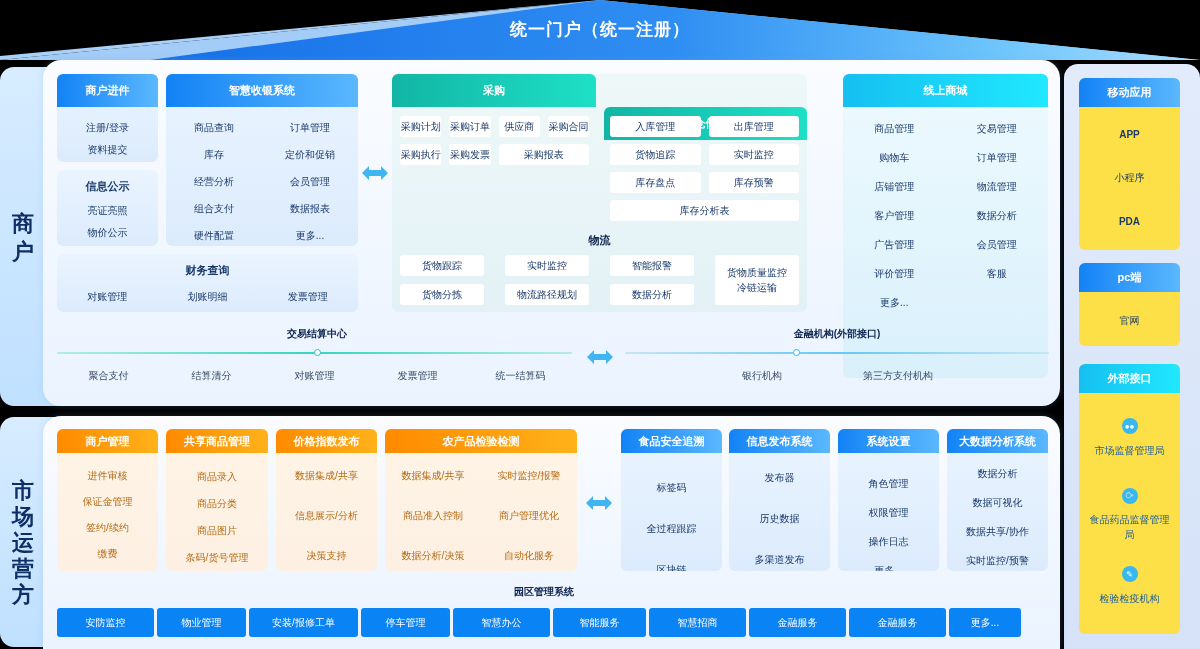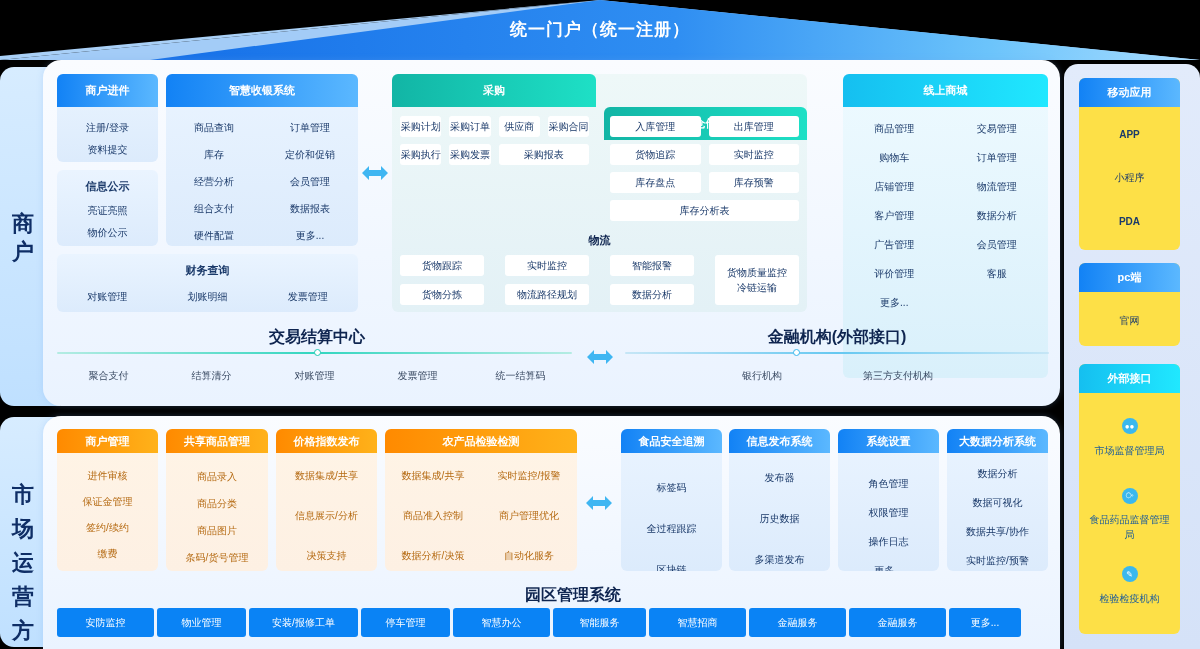--- a/index.html
+++ b/index.html
@@ -20,21 +20,21 @@
 .hdr-cyan{background:linear-gradient(90deg,#15bff0,#20e8ff)}
 .hdr-orange{background:linear-gradient(90deg,#ff8a00,#ffb21a)}
 .body-blue{background:linear-gradient(180deg,#eaf4ff,#dcebfc)}
 .body-white{background:#fde047}
 .body-orange{background:linear-gradient(180deg,#fff4e6,#fdf0e3)}
 .txt{font-size:10px;color:#1b3a6a;text-align:center;white-space:nowrap}
 .otxt{font-size:10px;color:#b56a12;text-align:center;white-space:nowrap}
 .grid2{display:grid;grid-template-columns:1fr 1fr}
 .chip{background:#fff;border-radius:3px;height:21px;display:flex;align-items:center;justify-content:center;font-size:10px;color:#1b3a6a}
 .arrow{width:26px;height:14px}
-.section-title{font-size:16px;font-weight:bold;color:#0f2550;text-align:center}
+.section-title{font-size:10px;font-weight:bold;color:#0f2550;text-align:center}
 .line{height:2px;border-radius:1px}
 .dot{width:7px;height:7px;border-radius:50%;background:#fff;border:1.5px solid}
 .park-btn{background:#0a83f5;color:#fff;font-size:10px;display:flex;align-items:center;justify-content:center;border-radius:3px;height:29px}
 .icon-circ{width:16px;height:16px;border-radius:50%;background:#3ab8ee;display:flex;align-items:center;justify-content:center;color:#fff;font-size:8px}
 </style>
 </head>
 <body>
 
 <div id="root">
 
@@ -197,21 +197,21 @@
       <div class="icon-circ">✎</div>
       <div class="txt" style="margin-top:10px;color:#1d5c99">检验检疫机构</div>
     </div>
   </div>
   <div class="abs card body-white" style="left:1079px;top:263px;width:101px;height:83px">
     <div class="hdr hdr-blue" style="height:29px">pc端</div>
     <div class="txt" style="margin-top:22px">官网</div>
   </div>
 
   <div class="abs band" style="left:0;top:417px;width:60px;height:230px"></div>
-  <div class="abs band-label" style="left:3px;top:478px;line-height:34px">
+  <div class="abs band-label" style="left:3px;top:478px;line-height:26px">
     <div style="width:24px;margin:0 auto;word-break:break-all">市场运营方</div>
   </div>
   <div class="abs panel" style="left:43px;top:416px;width:1017px;height:233px;border-radius:18px 18px 0 0"></div>
 
   <div class="abs card body-orange" style="left:57px;top:429px;width:101px;height:142px">
     <div class="hdr hdr-orange" style="height:24px">商户管理</div>
     <div class="otxt" style="margin-top:16px">进件审核</div>
     <div class="otxt" style="margin-top:12px">保证金管理</div>
     <div class="otxt" style="margin-top:12px">签约/续约</div>
     <div class="otxt" style="margin-top:12px">缴费</div>
@@ -271,21 +271,21 @@
   </div>
 
   <div class="abs card body-blue" style="left:947px;top:429px;width:101px;height:142px">
     <div class="hdr hdr-blue" style="height:24px">大数据分析系统</div>
     <div class="txt" style="margin-top:14px">数据分析</div>
     <div class="txt" style="margin-top:15px">数据可视化</div>
     <div class="txt" style="margin-top:15px">数据共享/协作</div>
     <div class="txt" style="margin-top:15px">实时监控/预警</div>
   </div>
 
-  <div class="abs section-title" style="left:73px;top:585px;width:1000px">园区管理系统</div>
+  <div class="abs section-title" style="left:44px;top:585px;width:1000px">园区管理系统</div>
   <div class="abs" style="left:57px;top:608px;width:990px;display:grid;grid-template-columns:97px 89px 109px 89px 97px 93px 97px 97px 97px 72px;gap:3px">
     <div class="park-btn">安防监控</div>
     <div class="park-btn">物业管理</div>
     <div class="park-btn">安装/报修工单</div>
     <div class="park-btn">停车管理</div>
     <div class="park-btn">智慧办公</div>
     <div class="park-btn">智能服务</div>
     <div class="park-btn">智慧招商</div>
     <div class="park-btn">金融服务</div>
     <div class="park-btn">金融服务</div>

